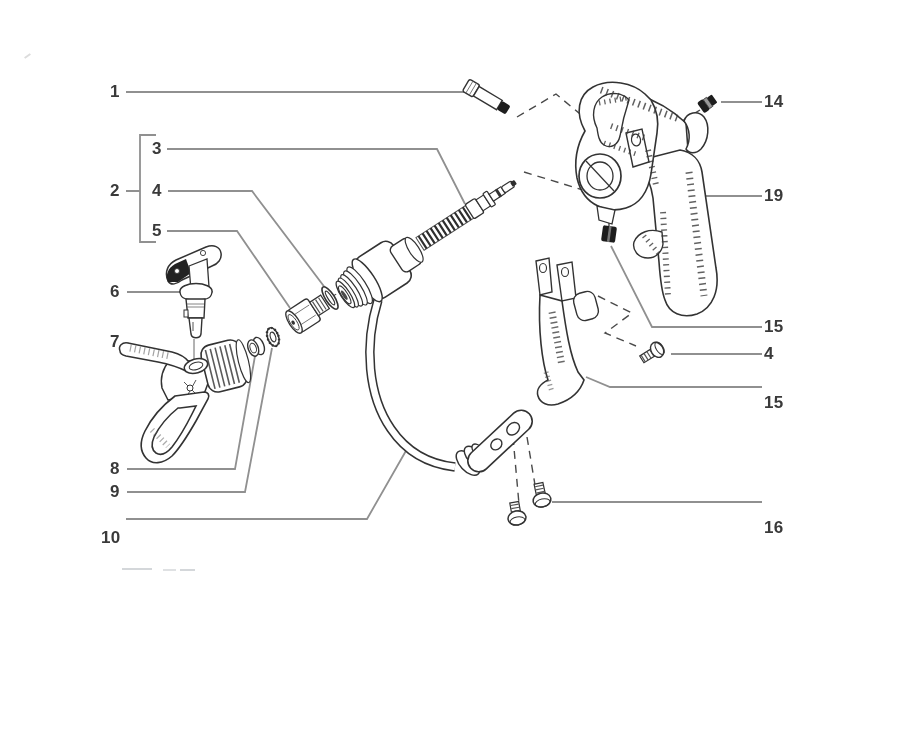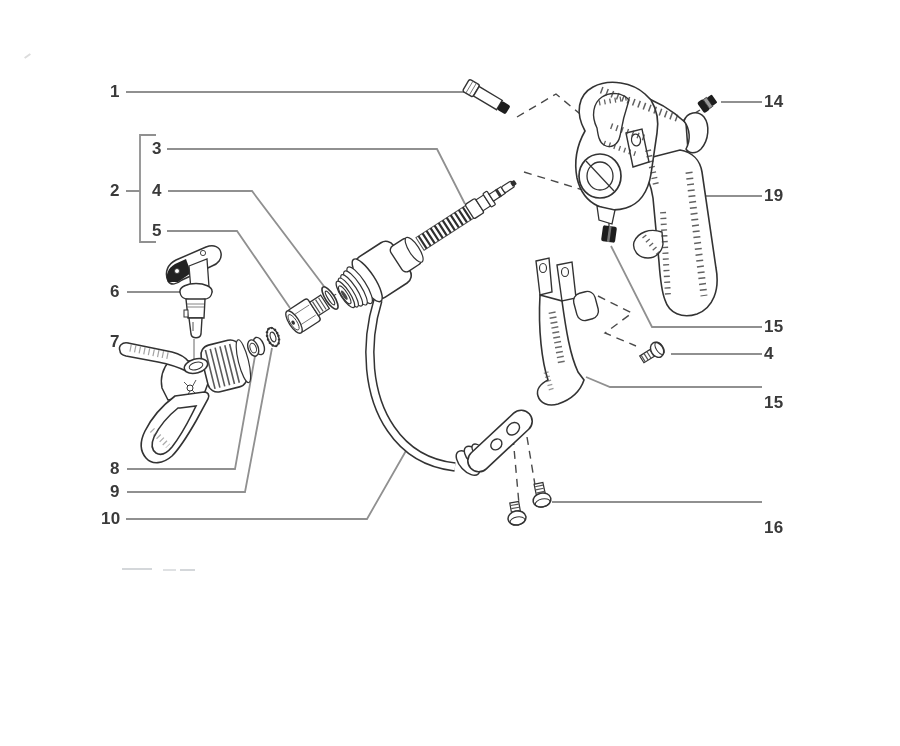--- a/index.html
+++ b/index.html
@@ -254,21 +254,21 @@
 
   <div class="callout" style="left:110px;top:92px">1</div>
   <div class="callout" style="left:110px;top:191px">2</div>
   <div class="callout" style="left:152px;top:149px">3</div>
   <div class="callout" style="left:152px;top:191px">4</div>
   <div class="callout" style="left:152px;top:231px">5</div>
   <div class="callout" style="left:110px;top:292px">6</div>
   <div class="callout" style="left:110px;top:342px">7</div>
   <div class="callout" style="left:110px;top:469px">8</div>
   <div class="callout" style="left:110px;top:492px">9</div>
-  <div class="callout" style="left:101px;top:519px">10</div>
+  <div class="callout" style="left:101px;top:538px">10</div>
   <div class="callout" style="left:764px;top:102px">14</div>
   <div class="callout" style="left:764px;top:196px">19</div>
   <div class="callout" style="left:764px;top:327px">15</div>
   <div class="callout" style="left:764px;top:354px">4</div>
   <div class="callout" style="left:764px;top:403px">15</div>
   <div class="callout" style="left:764px;top:528px">16</div>
 
   <div class="artifact" style="left:24px;top:55px;width:7px;height:2px;background:#dcdcdc;transform:rotate(-35deg)"></div>
   <div class="artifact" style="left:122px;top:568px;width:30px;height:2px;background:#d4d7da"></div>
   <div class="artifact" style="left:163px;top:569px;width:13px;height:2px;background:#dfe1e3"></div>

